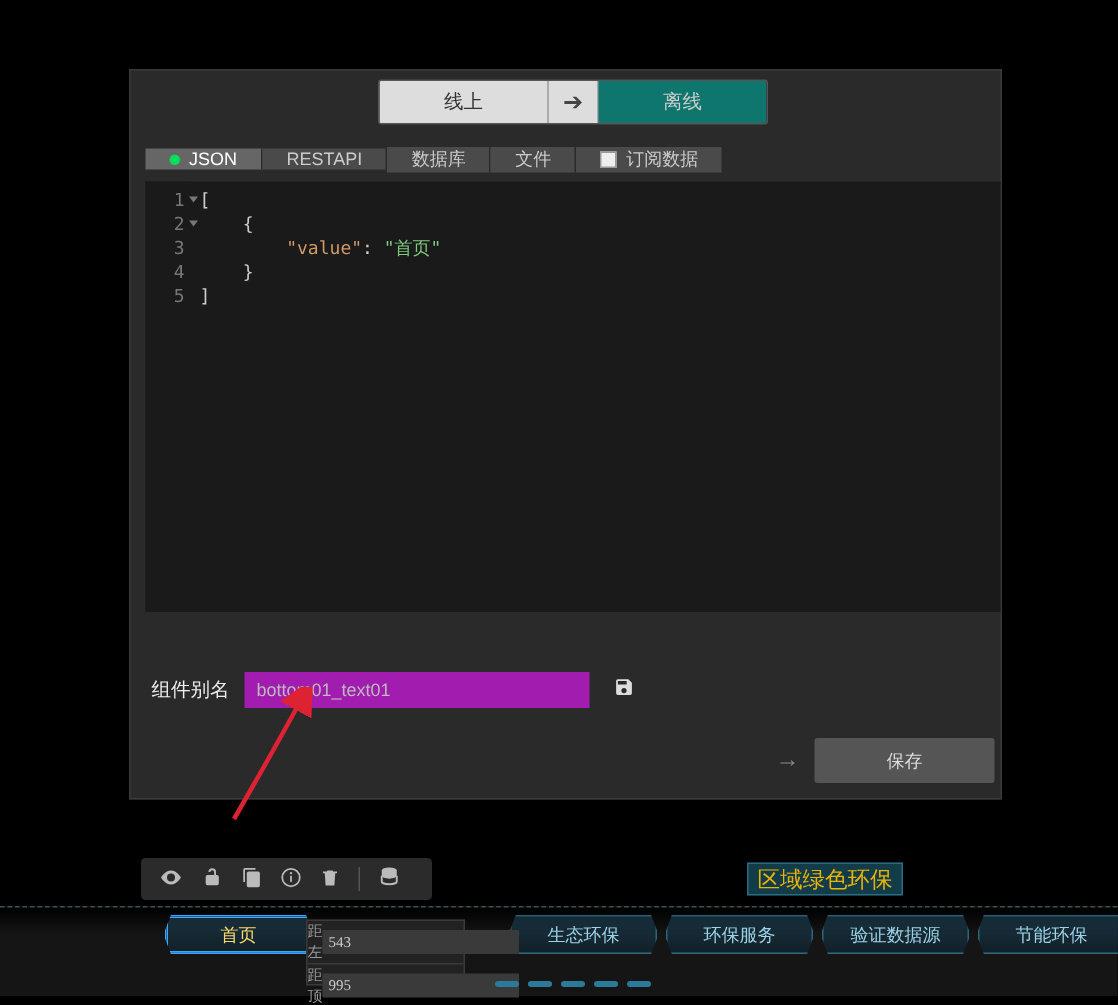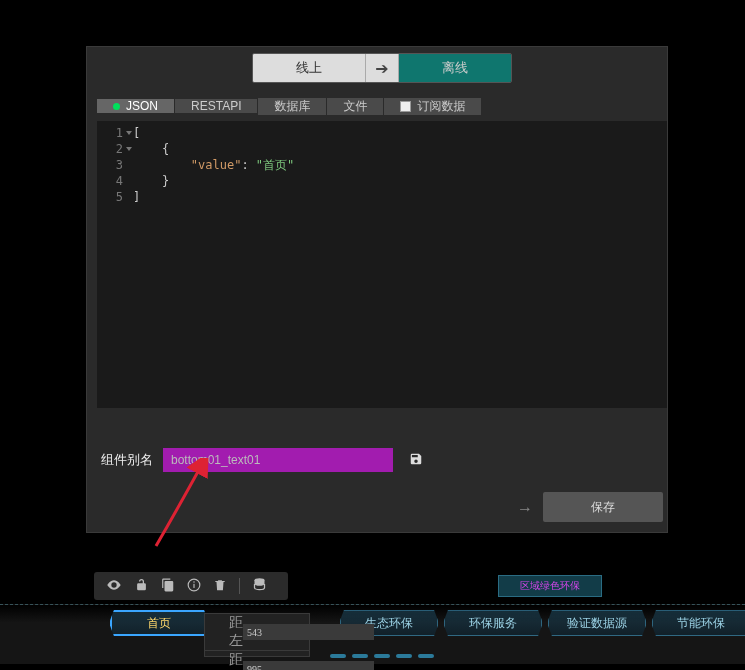--- a/index.html
+++ b/index.html
@@ -65,21 +65,21 @@
 .toolbar {
   position: absolute; left: 94px; top: 572px; width: 194px; height: 28px;
   background: #2b2b2b; border-radius: 3px; display: flex; align-items: center;
   gap: 12px; padding: 0 12px; color: #bbb; font-size: 14px;
 }
 .toolbar .divider { width: 1px; height: 16px; background: #555; }
 .toolbar span { cursor: pointer; }
 
 .title-banner {
   position: absolute; left: 498px; top: 575px; width: 104px; height: 22px;
-  background: rgba(30,100,120,0.6); color: #d946ef; font-size: 10px;
+  background: rgba(30,100,120,0.6); color: #eab308; font-size: 15px;
   display: flex; align-items: center; justify-content: center;
   border: 1px solid rgba(80,180,220,0.4);
 }
 
 .nav { position: absolute; left: 0; top: 604px; width: 745px; height: 60px; }
 .nav-bg { position: absolute; inset: 0; background: linear-gradient(#000 0%, #151515 30%, #151515 100%); border-top: 1px dashed rgba(120,200,220,0.35); }
 .nav-btns { position: absolute; left: 110px; top: 6px; display: flex; gap: 6px; align-items: flex-start; }
 .nav-btn {
   width: 98px; height: 26px; font-size: 12px; color: #9cd3e6;
   background: linear-gradient(rgba(30,70,90,0.6), rgba(15,40,55,0.6));
@@ -88,21 +88,21 @@
 }
 .nav-btn.active { color: #ffd86b; border-color: #3aa6ff; box-shadow: 0 0 0 1px #3aa6ff inset; }
 .nav-gap { width: 120px; }
 
 .pos-panel {
   position: absolute; left: 204px; top: 613px; width: 106px; height: 44px;
   background: #222; border: 1px solid #3a3a3a; display: flex; flex-direction: column;
 }
 .pos-row { flex: 1; display: flex; align-items: center; border-bottom: 1px solid #3a3a3a; }
 .pos-row:last-child { border-bottom: none; }
-.pos-label { width: 34px; font-size: 14px; color: #999; text-align: center; margin-left: 24px; }
+.pos-label { width: 34px; font-size: 10px; color: #999; text-align: center; }
 .pos-input { flex: 1; background: #3a3a3a; border: none; height: 16px; color: #ccc; font-size: 10px; padding: 0 4px; margin-right: 3px; font-family: Liberation Serif, serif; }
 
 .footer-dashes { position: absolute; left: 330px; top: 654px; display: flex; gap: 6px; }
 .footer-dashes i { width: 16px; height: 4px; background: #2b7a9a; border-radius: 2px; display: block; }
 </style>
 </head>
 <body>
 
 <div class="backdrop">
 

